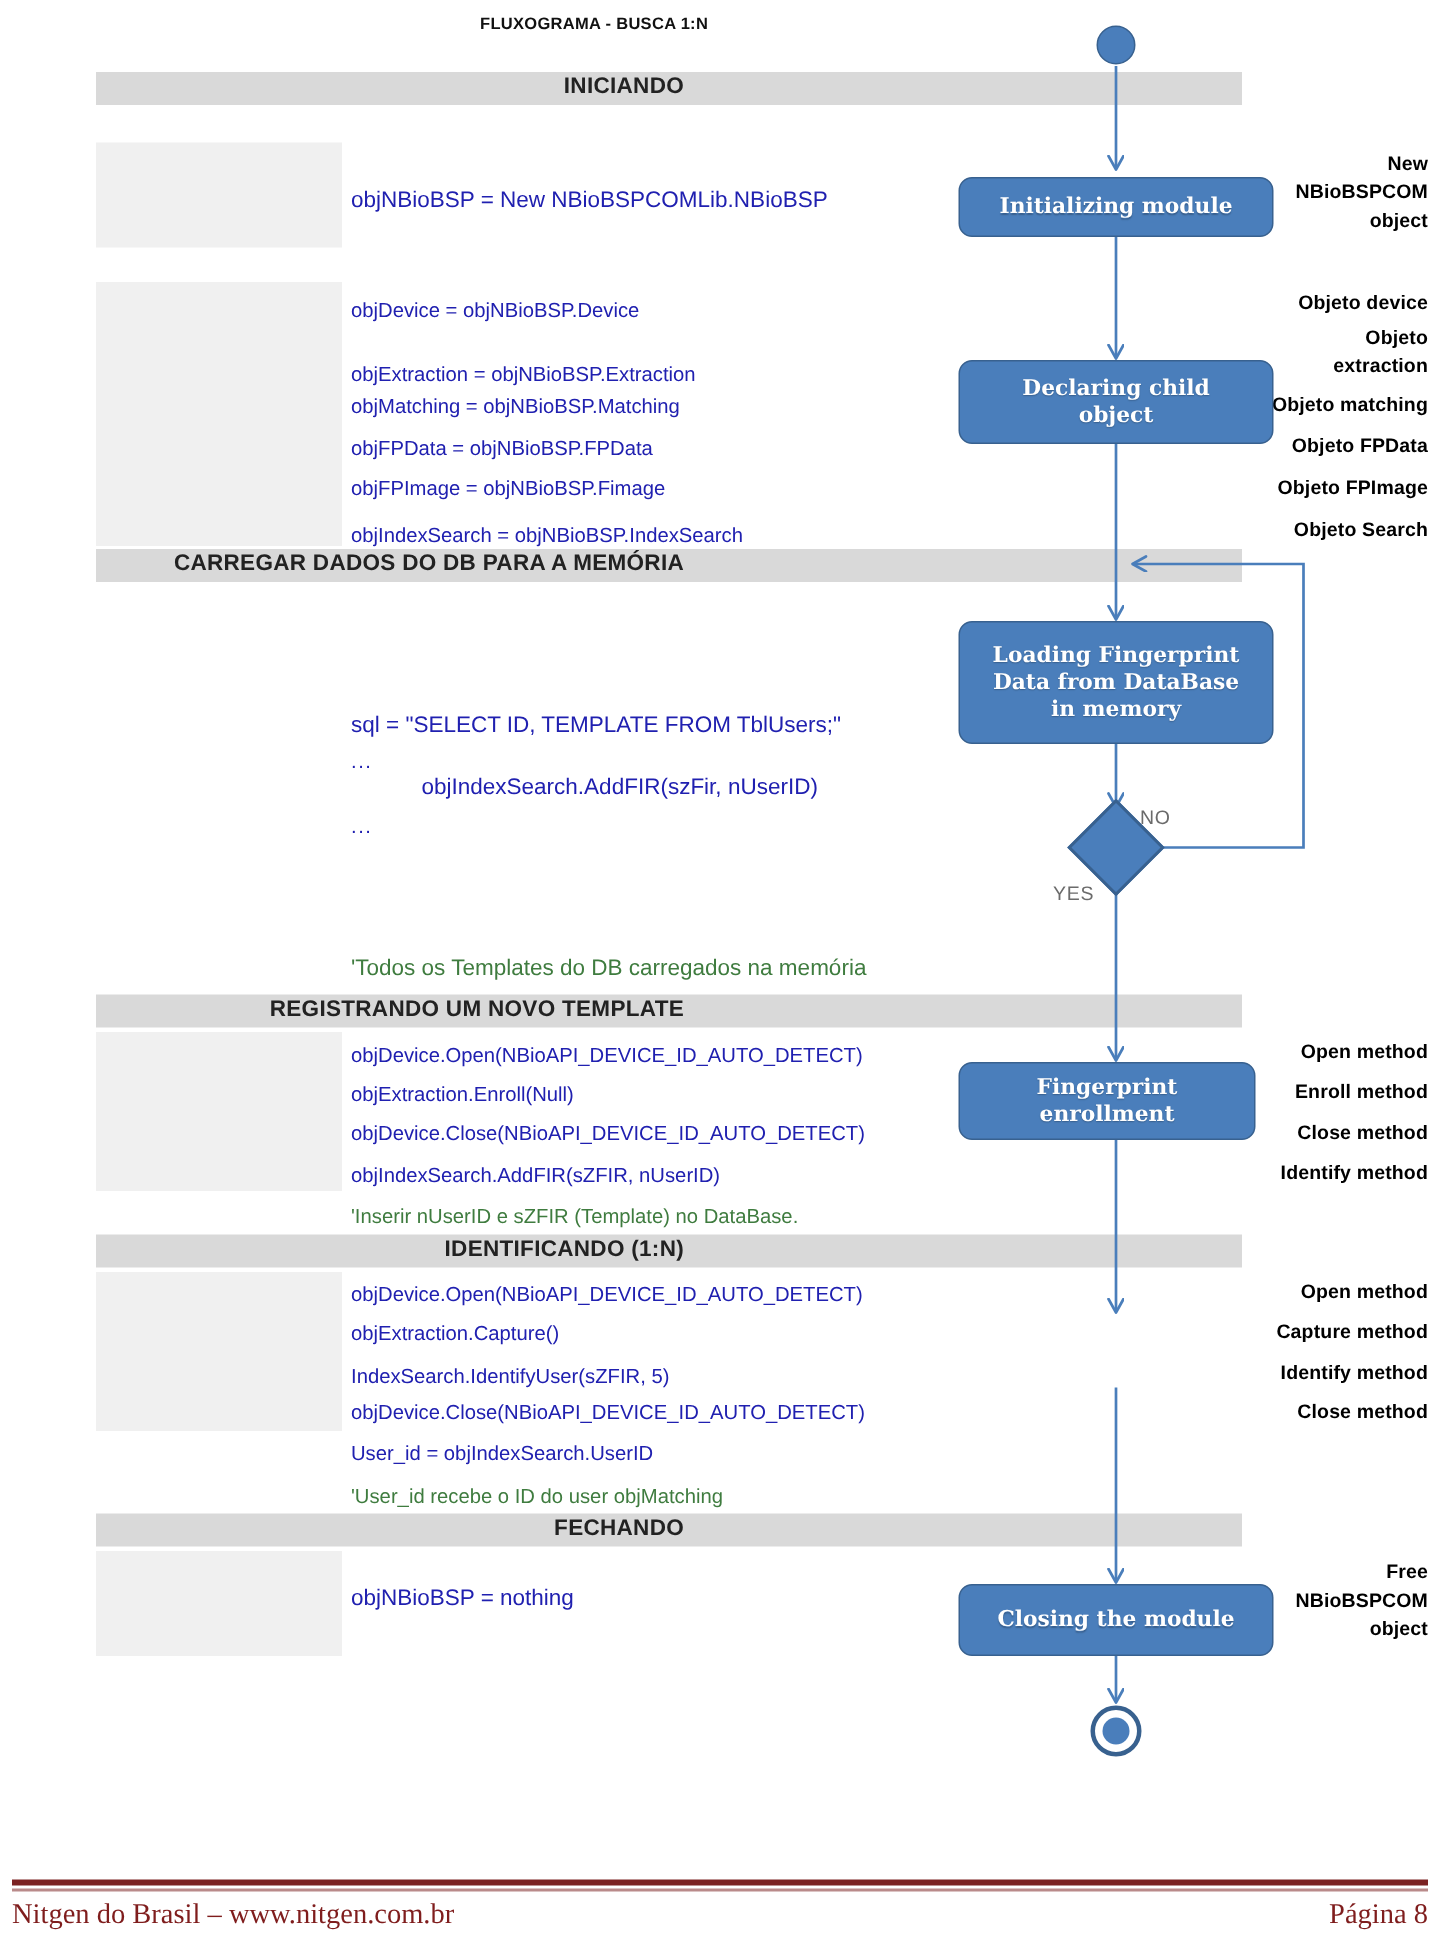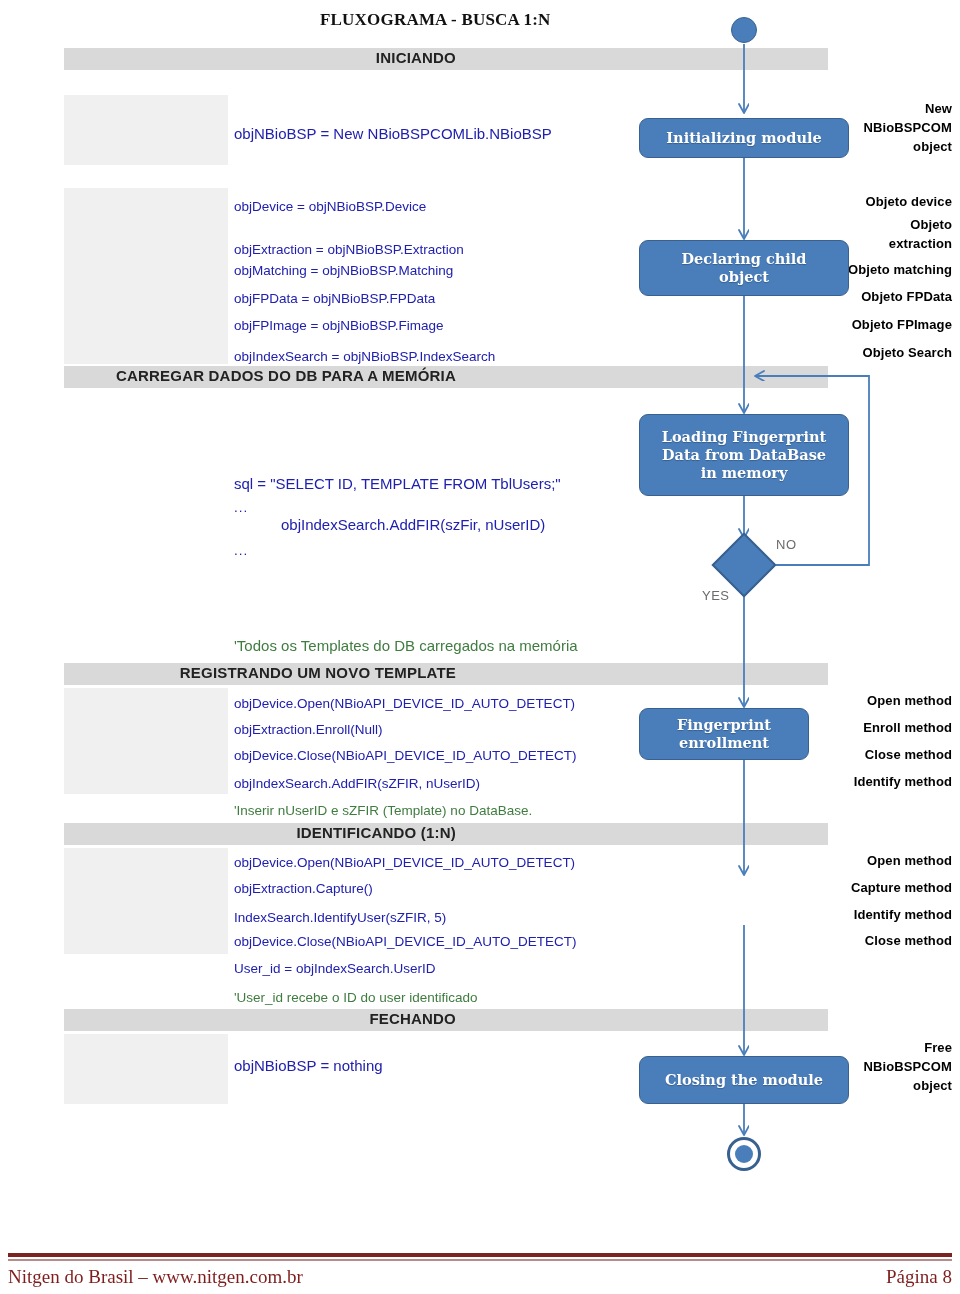--- a/index.html
+++ b/index.html
@@ -8,23 +8,22 @@
     background:#ffffff;
     font-family:"Liberation Sans", sans-serif;
     position:relative;
     overflow:hidden;
   }
   #page{position:absolute;left:0;top:0;width:960px;height:1294px;}
 
   
   .doc-title{
     position:absolute;left:320px;top:10px;
-    font-size:17px;font-weight:bold;color:#111;
+    font-size:11px;font-weight:bold;color:#111;
     letter-spacing:.2px;
-    font-family:Liberation Serif, serif;
   }
 
   
   .band{
     position:absolute;left:64px;width:764px;height:22px;
     background:#d9d9d9;
   }
   .band .band-label{
     position:absolute;right:372px;top:1px;
     font-size:15px;font-weight:bold;color:#222;
@@ -192,21 +191,21 @@
   <div class="code" style="left:234px;top:722px;">objExtraction.Enroll(Null)</div>
   <div class="code" style="left:234px;top:748px;">objDevice.Close(NBioAPI_DEVICE_ID_AUTO_DETECT)</div>
   <div class="code" style="left:234px;top:776px;">objIndexSearch.AddFIR(sZFIR, nUserID)</div>
   <div class="code note" style="left:234px;top:803px;">'Inserir nUserID e sZFIR (Template) no DataBase.</div>
 
   <div class="code" style="left:234px;top:855px;">objDevice.Open(NBioAPI_DEVICE_ID_AUTO_DETECT)</div>
   <div class="code" style="left:234px;top:881px;">objExtraction.Capture()</div>
   <div class="code" style="left:234px;top:910px;">IndexSearch.IdentifyUser(sZFIR, 5)</div>
   <div class="code" style="left:234px;top:934px;">objDevice.Close(NBioAPI_DEVICE_ID_AUTO_DETECT)</div>
   <div class="code" style="left:234px;top:961px;">User_id = objIndexSearch.UserID</div>
-  <div class="code note" style="left:234px;top:990px;">'User_id recebe o ID do user identificado</div>
+  <div class="code note" style="left:234px;top:990px;">'User_id recebe o ID do user objMatching</div>
 
   <div class="code big" style="left:234px;top:1058px;">objNBioBSP = nothing</div>
 
   <svg class="fc" viewBox="0 0 960 1294">
     <defs>
       <marker id="arrow" markerWidth="12" markerHeight="12" refX="9" refY="5" orient="auto" markerUnits="userSpaceOnUse">
         <path d="M1,0 L10,5 L1,10" fill="none" stroke="#4a7ebb" stroke-width="1.8" stroke-linecap="round" stroke-linejoin="round"></path>
       </marker>
     </defs>
     <g stroke="#4a7ebb" stroke-width="1.8" fill="none">
@@ -242,24 +241,24 @@
     <span>object</span>
   </div>
 
   <div class="node" style="left:639px;top:414px;width:210px;height:82px;flex-direction:column;">
     <span>Loading Fingerprint</span>
     <span>Data from  DataBase</span>
     <span>in memory</span>
   </div>
 
   <div class="diamond" style="left:721px;top:542px;"></div>
-  <div class="branch-lbl" style="left:776px;top:537px;">NO</div>
+  <div class="branch-lbl" style="left:760px;top:537px;">NO</div>
   <div class="branch-lbl" style="left:702px;top:588px;">YES</div>
 
-  <div class="node" style="left:639px;top:708px;width:170px;height:52px;flex-direction:column;">
+  <div class="node" style="left:639px;top:708px;width:198px;height:52px;flex-direction:column;">
     <span>Fingerprint</span>
     <span>enrollment</span>
   </div>
 
 
   <div class="node" style="left:639px;top:1056px;width:210px;height:48px;">
     <span>Closing the module</span>
   </div>
 
   <div class="endnode" style="left:727px;top:1137px;"></div>

